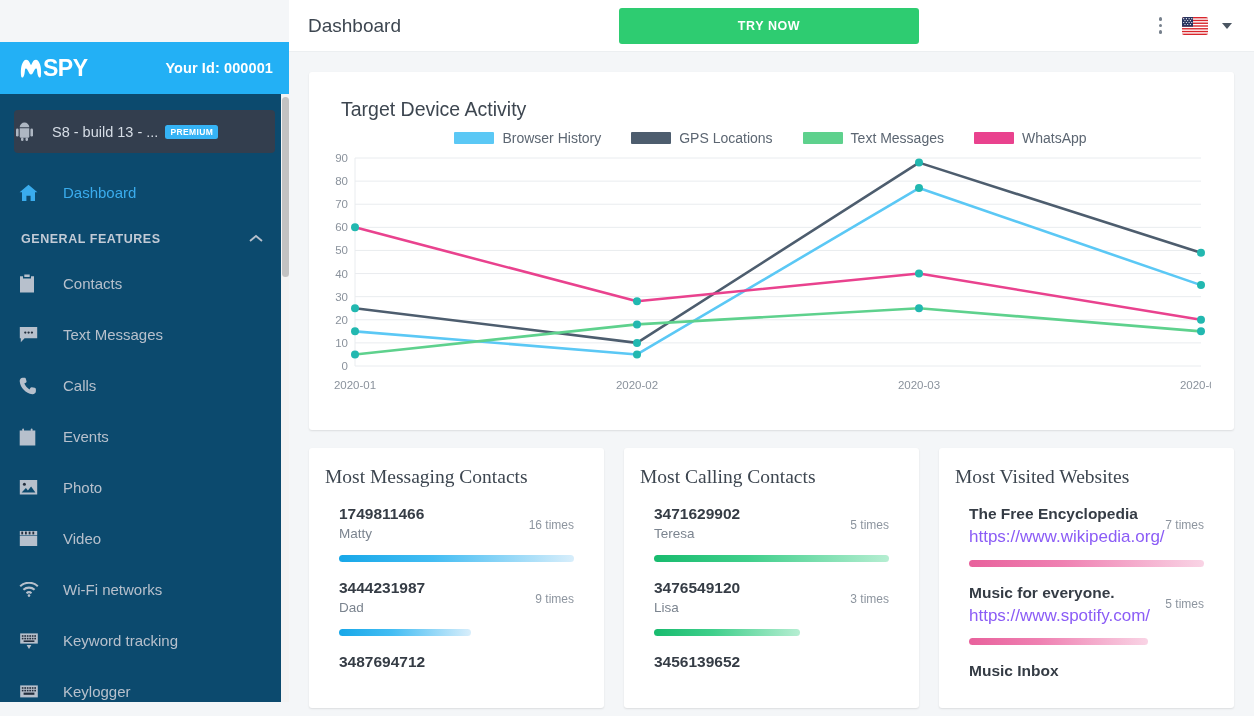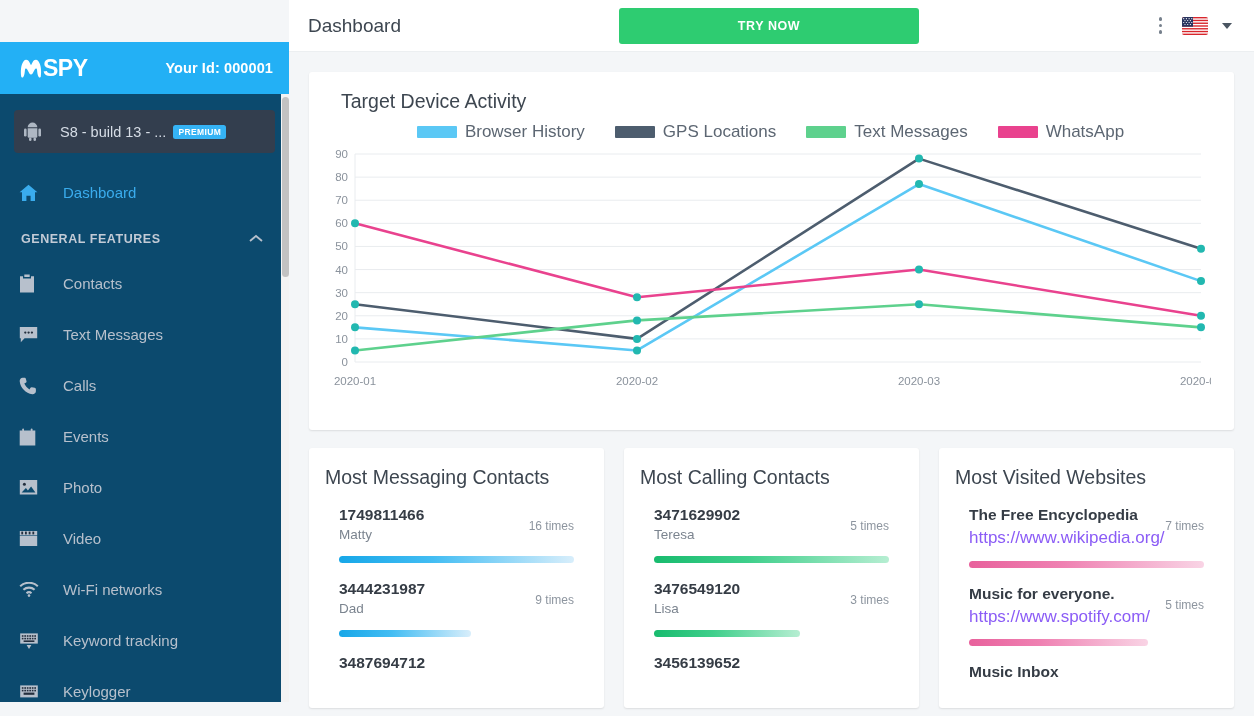--- a/index.html
+++ b/index.html
@@ -38,21 +38,21 @@
   .logo-m svg { display:block; }
   .your-id {
     color: #fff; font-size: 14.5px; font-weight: bold; letter-spacing: .1px;
   }
   .device-row {
     margin: 16px 14px 0 14px;
     background: #333e4e;
     border-radius: 4px;
     height: 43px;
     display: flex; align-items: center;
-    padding: 0 8px;
+    padding: 0 0;
   }
   .android-icon { width: 20px; margin-right: 18px; display:flex; justify-content:center; }
   .device-name {
     color: #d6dde6; font-size: 14.5px; white-space: nowrap;
     overflow: hidden;
   }
   .premium-badge {
     background: #35b3f5; color: #fff;
     font-size: 8.5px; font-weight: bold; letter-spacing: .4px;
     padding: 2.5px 5px 2px 5px; border-radius: 2.5px;
@@ -122,38 +122,38 @@
 
   .content { padding: 20px; height: 664px; overflow: hidden; }
 
   .card {
     background: #fff; border-radius: 3px;
     box-shadow: 0 1px 2px rgba(0,0,0,.10);
   }
   .chart-card { padding: 18px 16px 12px 14px; height: 358px; }
   .chart-title {
     font-size: 19.5px; color: #3d4650; font-weight: normal;
-    margin: 0 0 4px 18px;
+    margin: 8px 0 4px 18px;
   }
   .legend {
     display: flex; justify-content: center; align-items: center;
     gap: 30px; margin-top: 9px; margin-bottom: 2px;
   }
   .legend-item { display: flex; align-items: center; gap: 8px; }
   .legend-swatch {
     width: 40px; height: 12px; border-radius: 1px;
   }
-  .legend-label { font-size: 17px; color: #5c6672; }
+  .legend-label { font-size: 14px; color: #5c6672; }
   .plot-wrap { position: relative; height: 255px; margin-top: 2px; }
   .plot-wrap svg { display: block; }
 
   .cards-row { display: flex; gap: 20px; margin-top: 18px; }
   .list-card { flex: 1; padding: 18px 16px 8px 16px; height: 260px; overflow: hidden; }
   .list-title {
-    font-size: 19.5px; color: #3d4650; font-weight: normal; margin-bottom: 16px;
+    font-size: 19.5px; color: #3d4650; font-weight: normal; margin-bottom: 16px; font-family: Liberation Serif, serif;
   }
   .list-item { padding: 0 14px 0 14px; margin-bottom: 16px; }
   .li-top { display: flex; justify-content: space-between; align-items: flex-start; }
   .li-primary { font-size: 15.5px; color: #353c45; font-weight: bold; line-height: 1.35; }
   .li-secondary { font-size: 13.5px; color: #7b848f; line-height: 1.4; }
   .li-link { font-size: 17px; color: #8b5cf6; line-height: 1.4; text-decoration: none; }
   .li-count { font-size: 12px; color: #8d959f; white-space: nowrap; padding-top: 14px; }
   .li-bar { height: 7px; border-radius: 4px; margin-top: 11px; }
   .bar-blue { background: linear-gradient(90deg,#17a7e8 0%, #43bdf3 40%, #d8eefb 100%); }
   .bar-green { background: linear-gradient(90deg,#18bb6e 0%, #3fcf8b 40%, #b6eed2 100%); }

